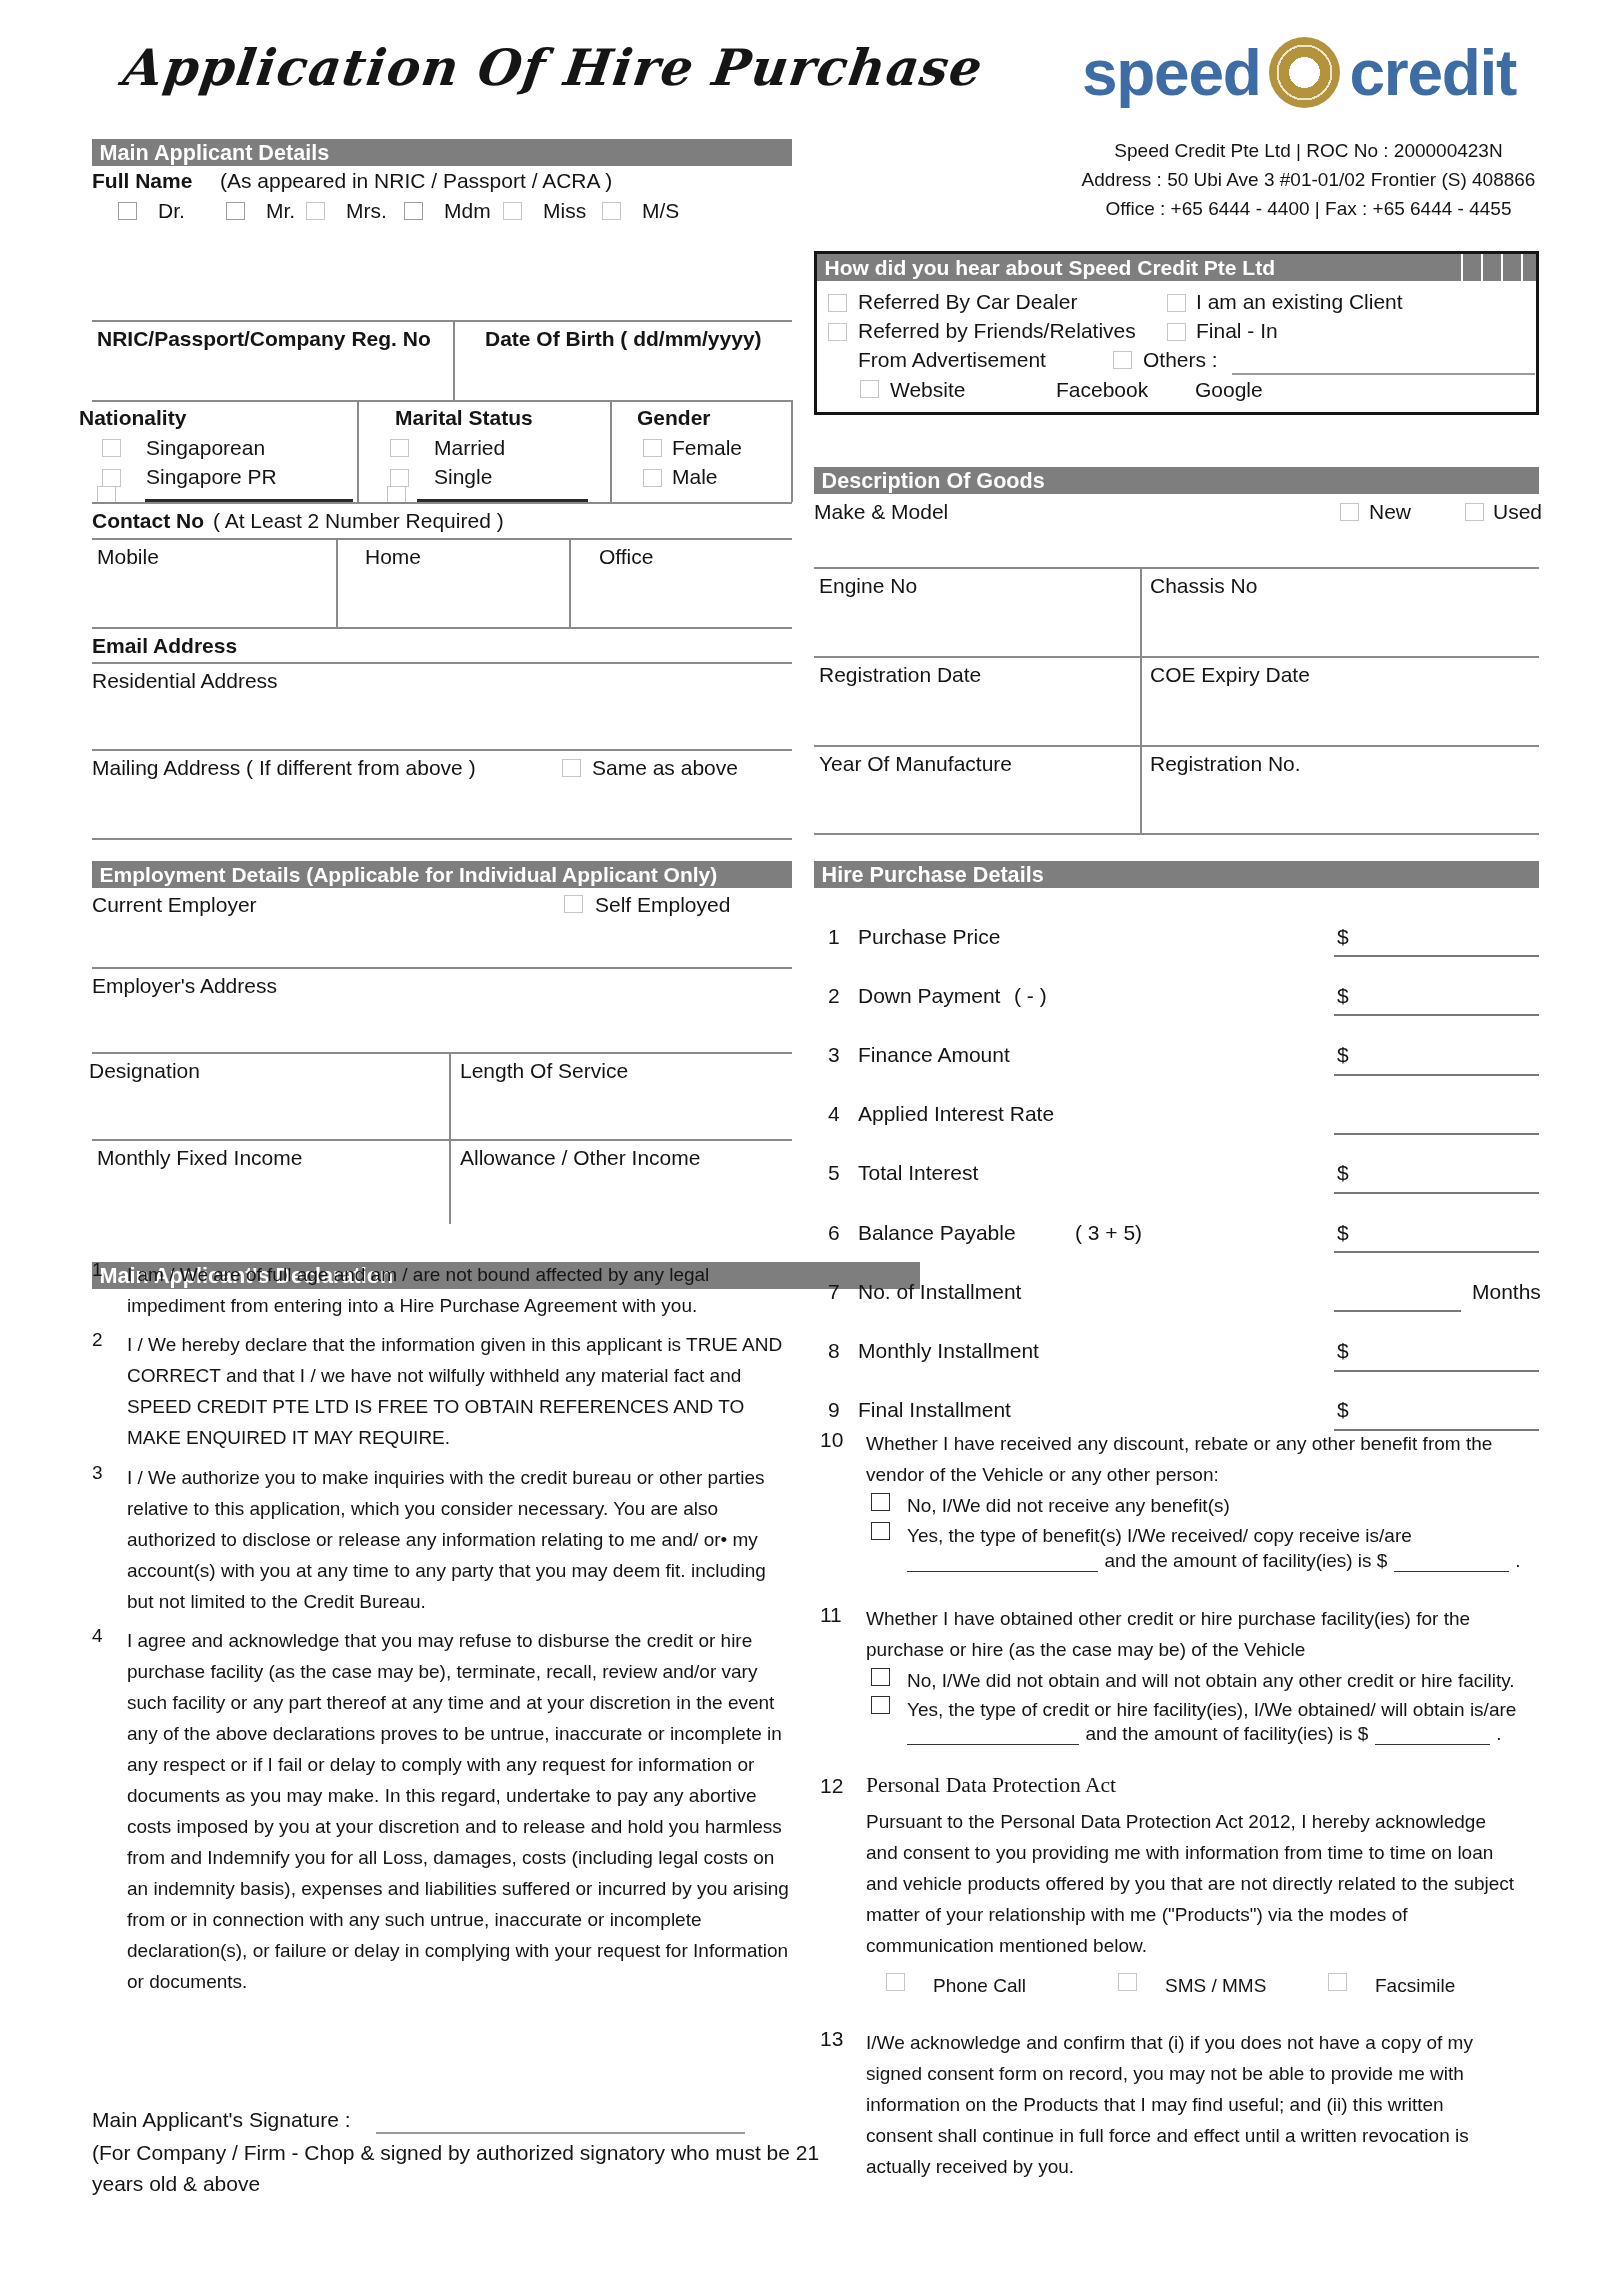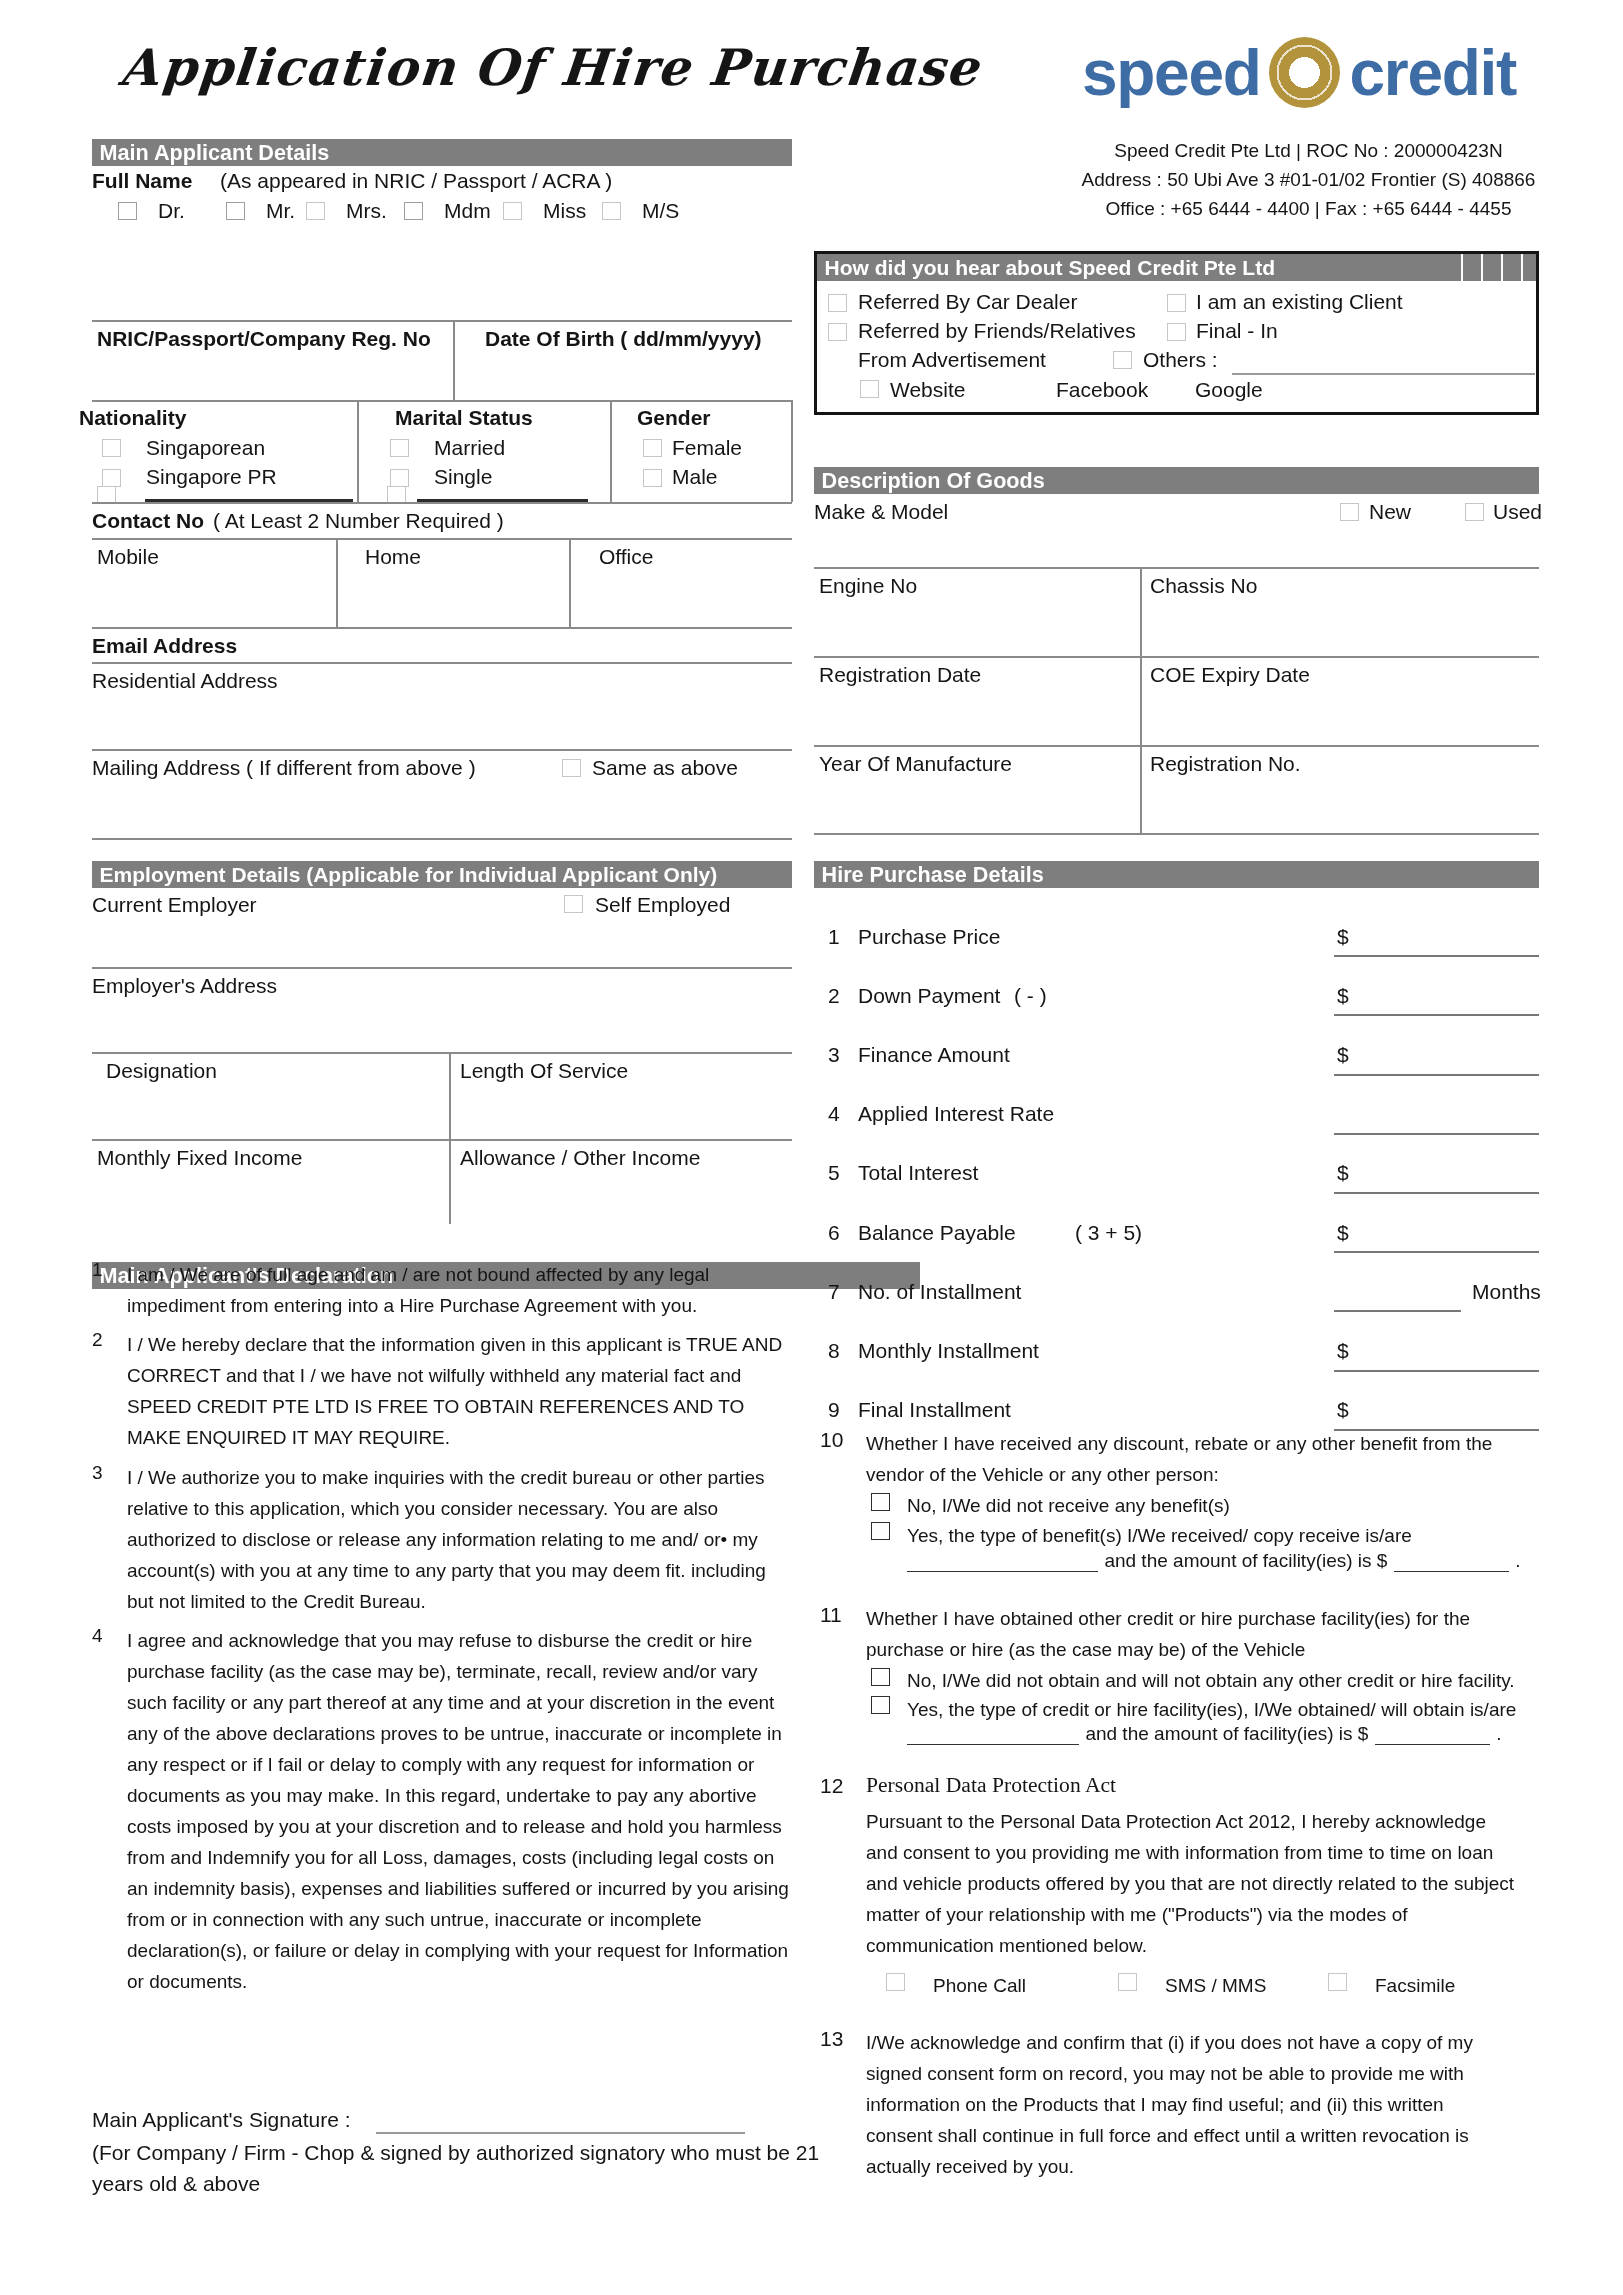--- a/index.html
+++ b/index.html
@@ -114,21 +114,21 @@
   <div class="hl" style="left:92px;top:838px;width:700px;"></div>
 
   <div class="bar" style="left:92px;top:861px;width:700px;font-size:21px;">Employment Details (Applicable for Individual Applicant Only)</div>
   <div class="lbl" style="left:92px;top:893px;">Current Employer</div>
   <span class="cb f" style="left:564px;top:895px;"></span>
   <div class="lbl" style="left:595px;top:893px;">Self Employed</div>
   <div class="hl" style="left:92px;top:967px;width:700px;"></div>
   <div class="lbl" style="left:92px;top:974px;">Employer's Address</div>
   <div class="hl" style="left:92px;top:1052px;width:700px;"></div>
   <div class="vl" style="left:449px;top:1052px;height:172px;"></div>
-  <div class="lbl" style="left:106px;top:1059px;">Designation</div>
+  <div class="lbl" style="left:89px;top:1059px;">Designation</div>
   <div class="lbl" style="left:460px;top:1059px;">Length Of Service</div>
   <div class="hl" style="left:92px;top:1139px;width:700px;"></div>
   <div class="lbl" style="left:97px;top:1146px;">Monthly Fixed Income</div>
   <div class="lbl" style="left:460px;top:1146px;">Allowance / Other Income</div>
 
   <div class="bar" style="left:92px;top:1262px;width:828px;">Main Applicant's Declaration</div>
 
   <div class="abs" style="left:92px;top:1259px;width:700px;">
     <div class="decl-item">
       <span class="decl-no">1</span>

